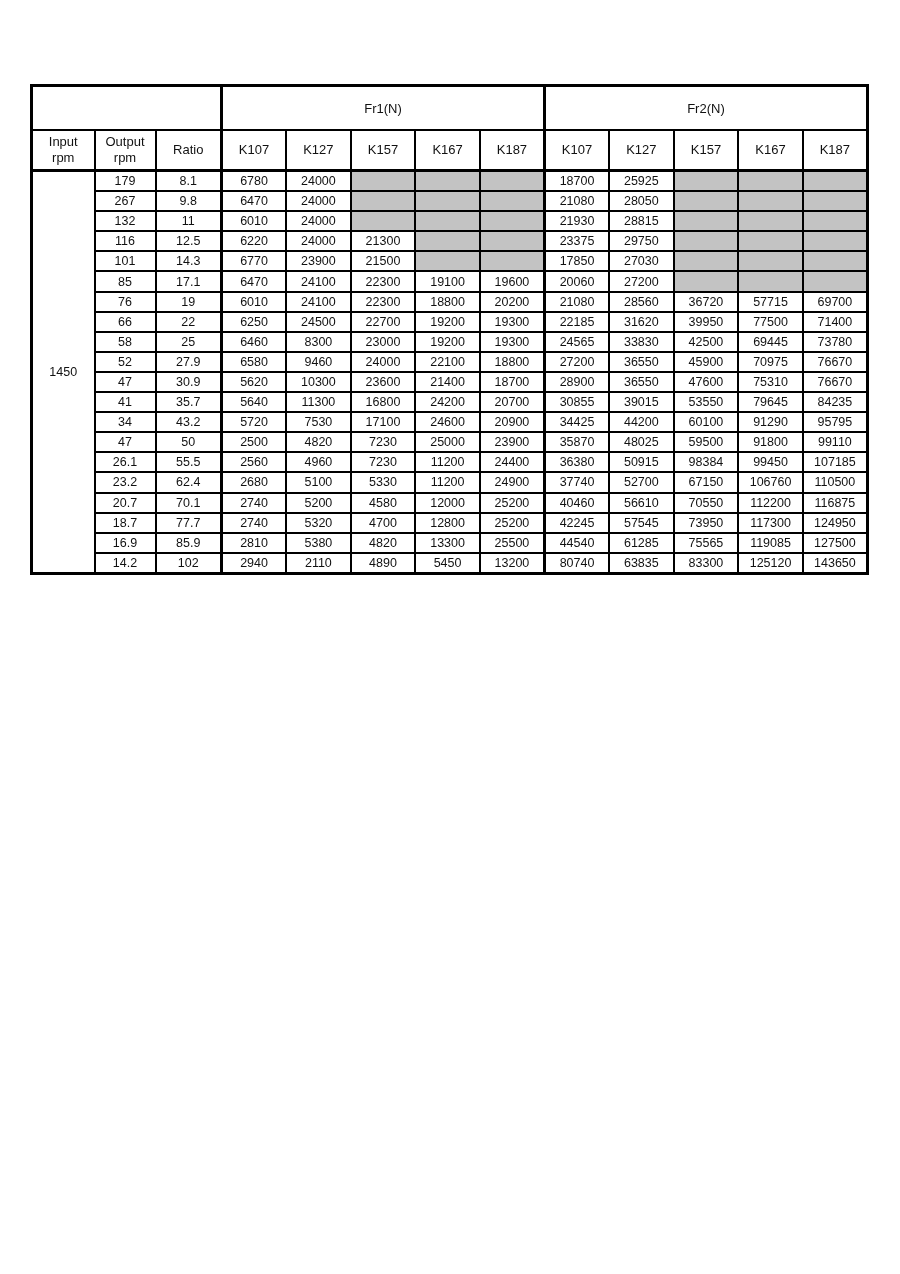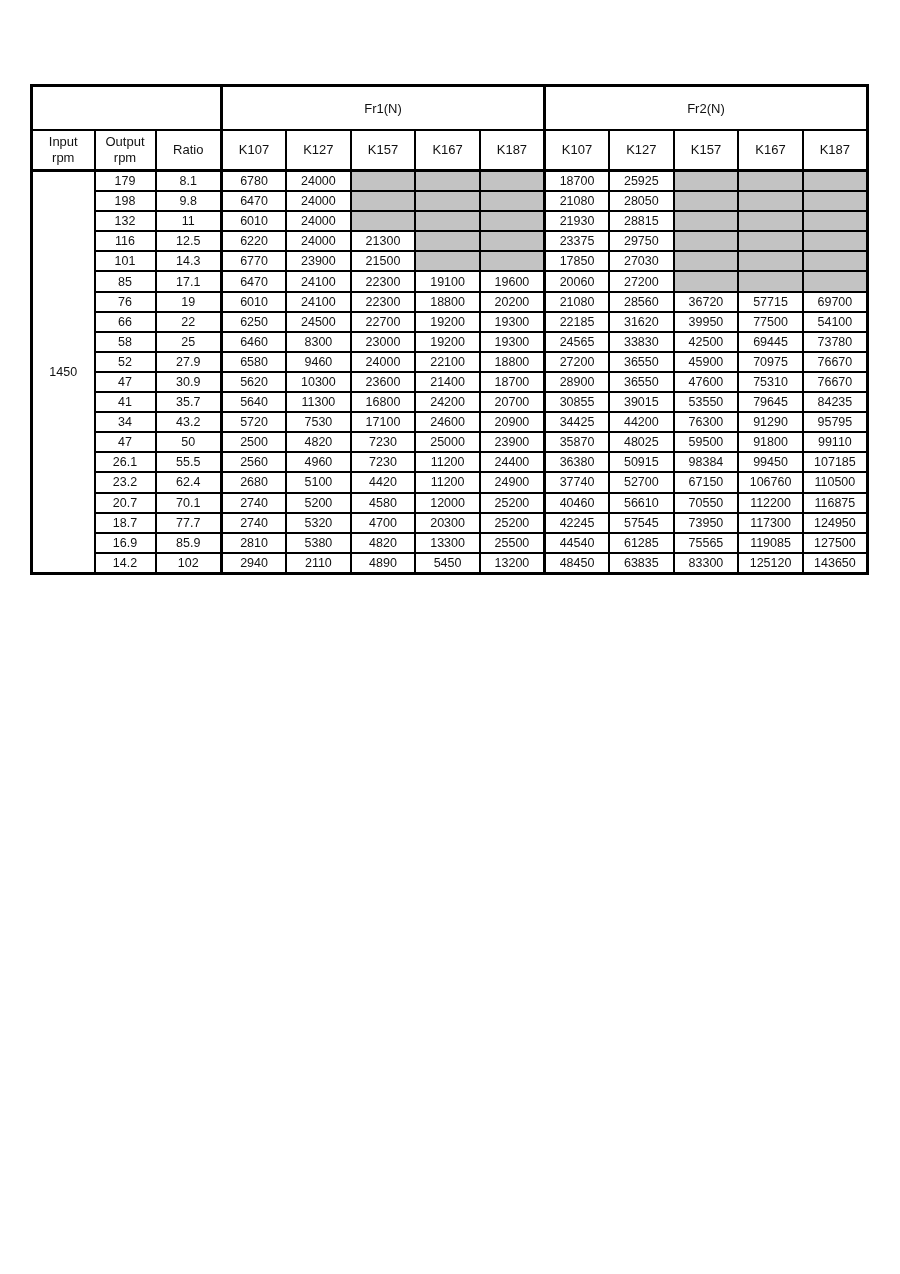--- a/index.html
+++ b/index.html
@@ -106,21 +106,21 @@
           <td class="empty"></td>
           <td class="empty"></td>
           <td class="empty"></td>
           <td class="sep-left">18700</td>
           <td>25925</td>
           <td class="empty"></td>
           <td class="empty"></td>
           <td class="empty"></td>
         </tr>
         <tr class="data-row">
-          <td>198</td>
+          <td>267</td>
           <td>9.8</td>
           <td class="sep-left">6470</td>
           <td>24000</td>
           <td class="empty"></td>
           <td class="empty"></td>
           <td class="empty"></td>
           <td class="sep-left">21080</td>
           <td>28050</td>
           <td class="empty"></td>
           <td class="empty"></td>
@@ -201,21 +201,21 @@
           <td>22</td>
           <td class="sep-left">6250</td>
           <td>24500</td>
           <td>22700</td>
           <td>19200</td>
           <td>19300</td>
           <td class="sep-left">22185</td>
           <td>31620</td>
           <td>39950</td>
           <td>77500</td>
-          <td>54100</td>
+          <td>71400</td>
         </tr>
         <tr class="data-row">
           <td>58</td>
           <td>25</td>
           <td class="sep-left">6460</td>
           <td>8300</td>
           <td>23000</td>
           <td>19200</td>
           <td>19300</td>
           <td class="sep-left">24565</td>
@@ -269,21 +269,21 @@
         <tr class="data-row">
           <td>34</td>
           <td>43.2</td>
           <td class="sep-left">5720</td>
           <td>7530</td>
           <td>17100</td>
           <td>24600</td>
           <td>20900</td>
           <td class="sep-left">34425</td>
           <td>44200</td>
-          <td>76300</td>
+          <td>60100</td>
           <td>91290</td>
           <td>95795</td>
         </tr>
         <tr class="data-row">
           <td>47</td>
           <td>50</td>
           <td class="sep-left">2500</td>
           <td>4820</td>
           <td>7230</td>
           <td>25000</td>
@@ -306,21 +306,21 @@
           <td>50915</td>
           <td>98384</td>
           <td>99450</td>
           <td>107185</td>
         </tr>
         <tr class="data-row">
           <td>23.2</td>
           <td>62.4</td>
           <td class="sep-left">2680</td>
           <td>5100</td>
-          <td>4420</td>
+          <td>5330</td>
           <td>11200</td>
           <td>24900</td>
           <td class="sep-left">37740</td>
           <td>52700</td>
           <td>67150</td>
           <td>106760</td>
           <td>110500</td>
         </tr>
         <tr class="data-row">
           <td>20.7</td>
@@ -335,21 +335,21 @@
           <td>70550</td>
           <td>112200</td>
           <td>116875</td>
         </tr>
         <tr class="data-row">
           <td>18.7</td>
           <td>77.7</td>
           <td class="sep-left">2740</td>
           <td>5320</td>
           <td>4700</td>
-          <td>20300</td>
+          <td>12800</td>
           <td>25200</td>
           <td class="sep-left">42245</td>
           <td>57545</td>
           <td>73950</td>
           <td>117300</td>
           <td>124950</td>
         </tr>
         <tr class="data-row">
           <td>16.9</td>
           <td>85.9</td>
@@ -365,21 +365,21 @@
           <td>127500</td>
         </tr>
         <tr class="data-row">
           <td>14.2</td>
           <td>102</td>
           <td class="sep-left">2940</td>
           <td>2110</td>
           <td>4890</td>
           <td>5450</td>
           <td>13200</td>
-          <td class="sep-left">48450</td>
+          <td class="sep-left">80740</td>
           <td>63835</td>
           <td>83300</td>
           <td>125120</td>
           <td>143650</td>
         </tr>
       </tbody>
   </table>
 </div>
 
 </body></html>

